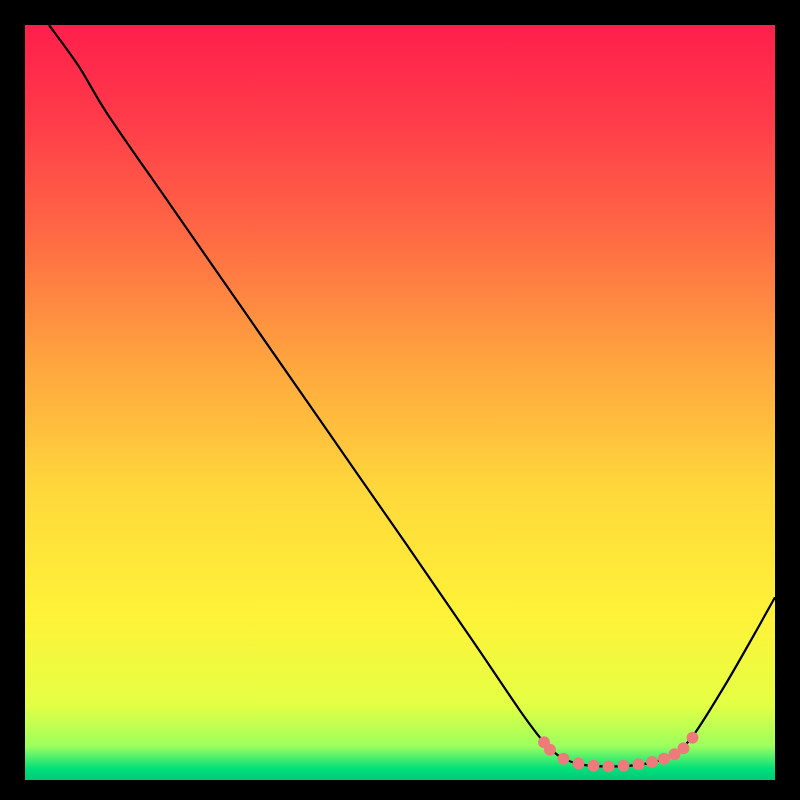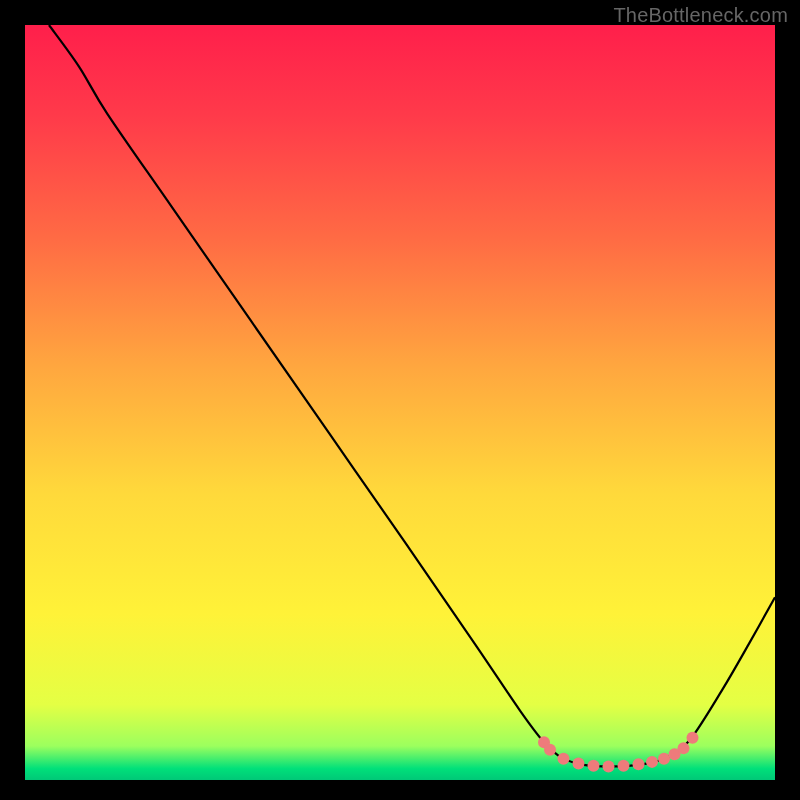--- a/index.html
+++ b/index.html
@@ -33,21 +33,20 @@
     top: 25px;
     width: 750px;
     height: 755px;
   }
   svg { display: block; }
 </style>
 </head>
 <body>
 
 <div class="stage">
-  <div class="attribution">TheBottleneck.com</div>
 
   <div class="plot">
     <svg id="chart-svg" width="750" height="755" viewBox="0 0 750 755" preserveAspectRatio="none">
       <defs>
         <linearGradient id="bg-grad" x1="0" y1="0" x2="0" y2="1">
             <stop offset="0.00%" stop-color="#ff1f4b"></stop>
             <stop offset="12.00%" stop-color="#ff3a4a"></stop>
             <stop offset="28.00%" stop-color="#ff6a44"></stop>
             <stop offset="45.00%" stop-color="#ffa63f"></stop>
             <stop offset="62.00%" stop-color="#ffd93b"></stop>

